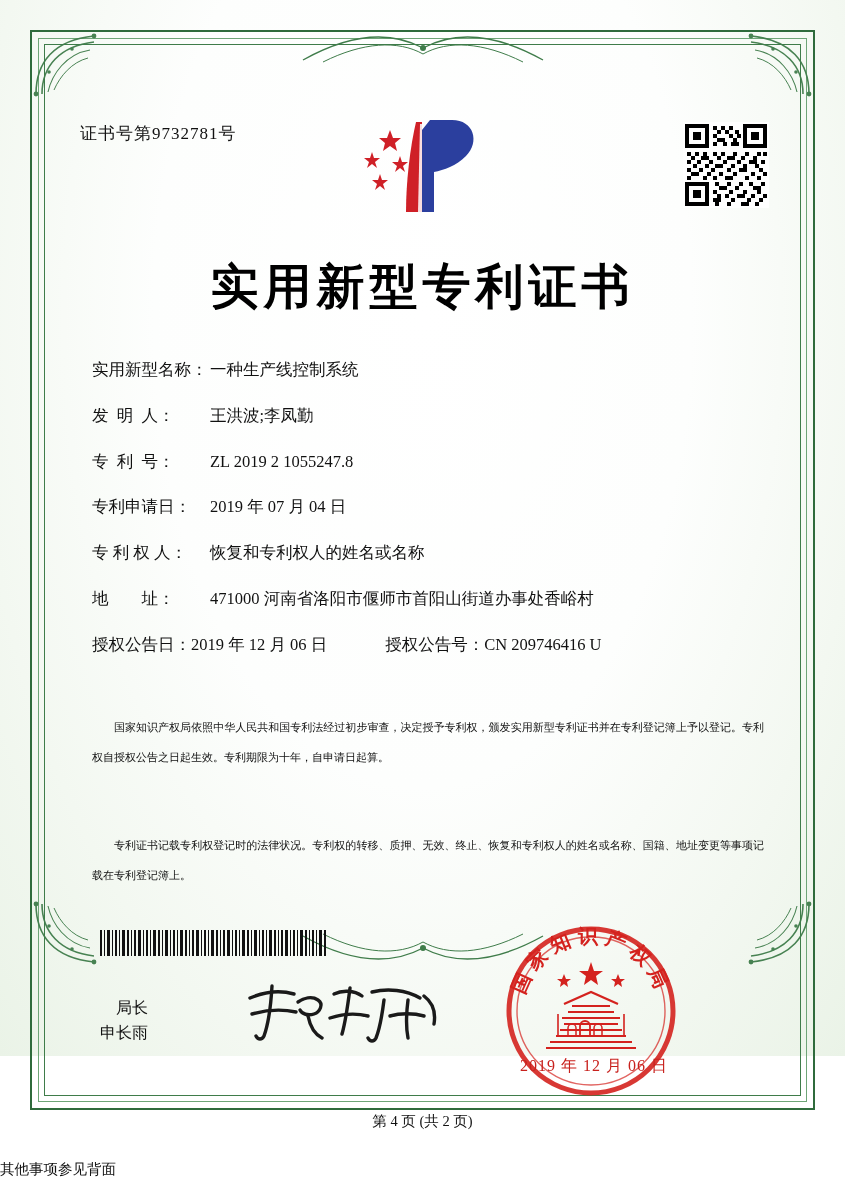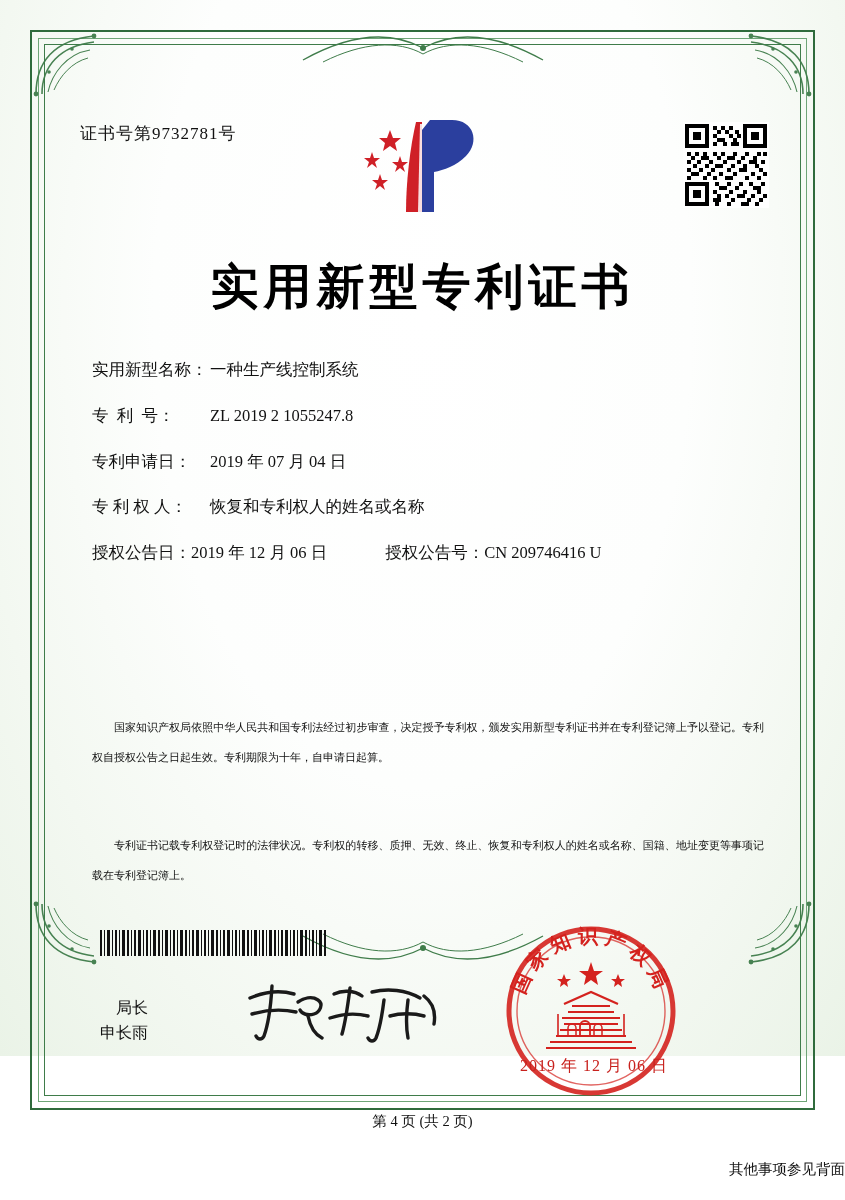--- a/index.html
+++ b/index.html
@@ -200,21 +200,21 @@
     left: 0; right: 0;
     top: 1112px;
     text-align: center;
     font-size: 14.5px;
     color: #111;
   }
   .footnote {
     position: absolute;
     left: 0; right: 0;
     top: 1160px;
-    text-align: right;
+    text-align: left;
     font-size: 14.5px;
     color: #111;
   }
 </style>
 </head>
 <body>
 
 <div class="certificate">
 
   <div class="frame-outer"></div>
@@ -433,36 +433,44 @@
 
   <div class="title">实用新型专利证书</div>
 
   <div class="fields">
 
     <div class="field-row">
       <span class="field-label w-name">实用新型名称：</span>
       <span class="field-value">一种生产线控制系统</span>
     </div>
 
+    <div class="field-row">
+      <span class="field-label w-name">发  明  人：</span>
+      <span class="field-value">王洪波;李凤勤</span>
+    </div>
 
     <div class="field-row">
       <span class="field-label w-name">专  利  号：</span>
       <span class="field-value">ZL 2019 2 1055247.8</span>
     </div>
 
     <div class="field-row">
       <span class="field-label w-name">专利申请日：</span>
       <span class="field-value">2019 年 07 月 04 日</span>
     </div>
 
     <div class="field-row">
       <span class="field-label w-name">专 利 权 人：</span>
       <span class="field-value">恢复和专利权人的姓名或名称</span>
     </div>
 
+    <div class="field-row">
+      <span class="field-label w-name">地        址：</span>
+      <span class="field-value">471000 河南省洛阳市偃师市首阳山街道办事处香峪村</span>
+    </div>
 
     <div class="field-row two-col">
       <span class="field-label">授权公告日：</span>
       <span>2019 年 12 月 06 日</span>
       <span class="spacer-gap"></span>
       <span class="field-label">授权公告号：</span>
       <span>CN 209746416 U</span>
     </div>
   </div>
 

